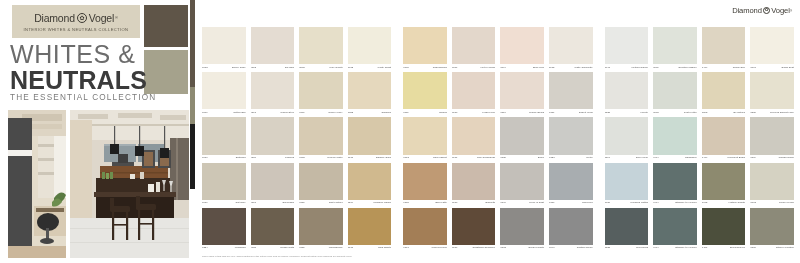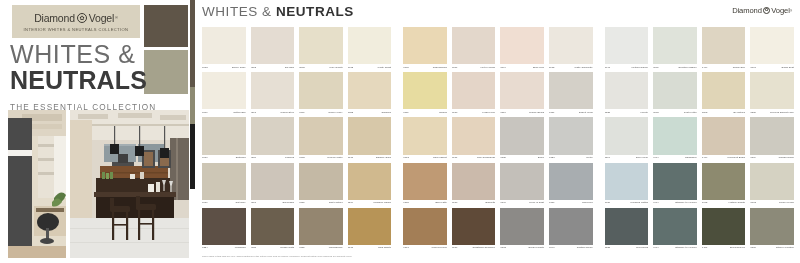--- a/index.html
+++ b/index.html
@@ -50,21 +50,21 @@
   #title-line-1 {
     font-size:25px; color:#6c6c6c; letter-spacing:.6px;
     line-height:1.03; font-weight:400; white-space:nowrap;
   }
   #title-line-2 {
     font-size:25px; color:#3b3b3b; letter-spacing:.1px;
     line-height:1.0; font-weight:700; white-space:nowrap;
   }
   #title-line-3 {
     font-size:8.2px; color:#7b7b7b; letter-spacing:1.18px;
-    margin-top:10px; white-space:nowrap;
+    margin-top:0; white-space:nowrap;
   }
 
   
   #photo-office {
     position:absolute; left:8px; top:110px; width:58px; height:148px;
     overflow:hidden; background:#c9bfae;
   }
   #photo-kitchen {
     position:absolute; left:70px; top:110px; width:119px; height:148px;
     overflow:hidden; background:#b9b2a6;
@@ -250,23 +250,20 @@
       <rect x="82" y="100" width="2.2" height="30" fill="#3a2b20"></rect>
       <rect x="68" y="113" width="16" height="1.6" fill="#3a2b20"></rect>
     </svg>
   </div>
 </div>
 
 <div id="divider"></div>
 
 <div id="right-panel">
 
-  <div id="right-header">
-    <span>WHITES &amp; </span><b>NEUTRALS</b>
-  </div>
 
   <div id="right-logo">
     <span>Diamond</span>
     <span class="vogel-mark">
       <span>✿</span>
     </span>
     <span>Vogel</span>
     <span class="tm">®</span>
   </div>
 

